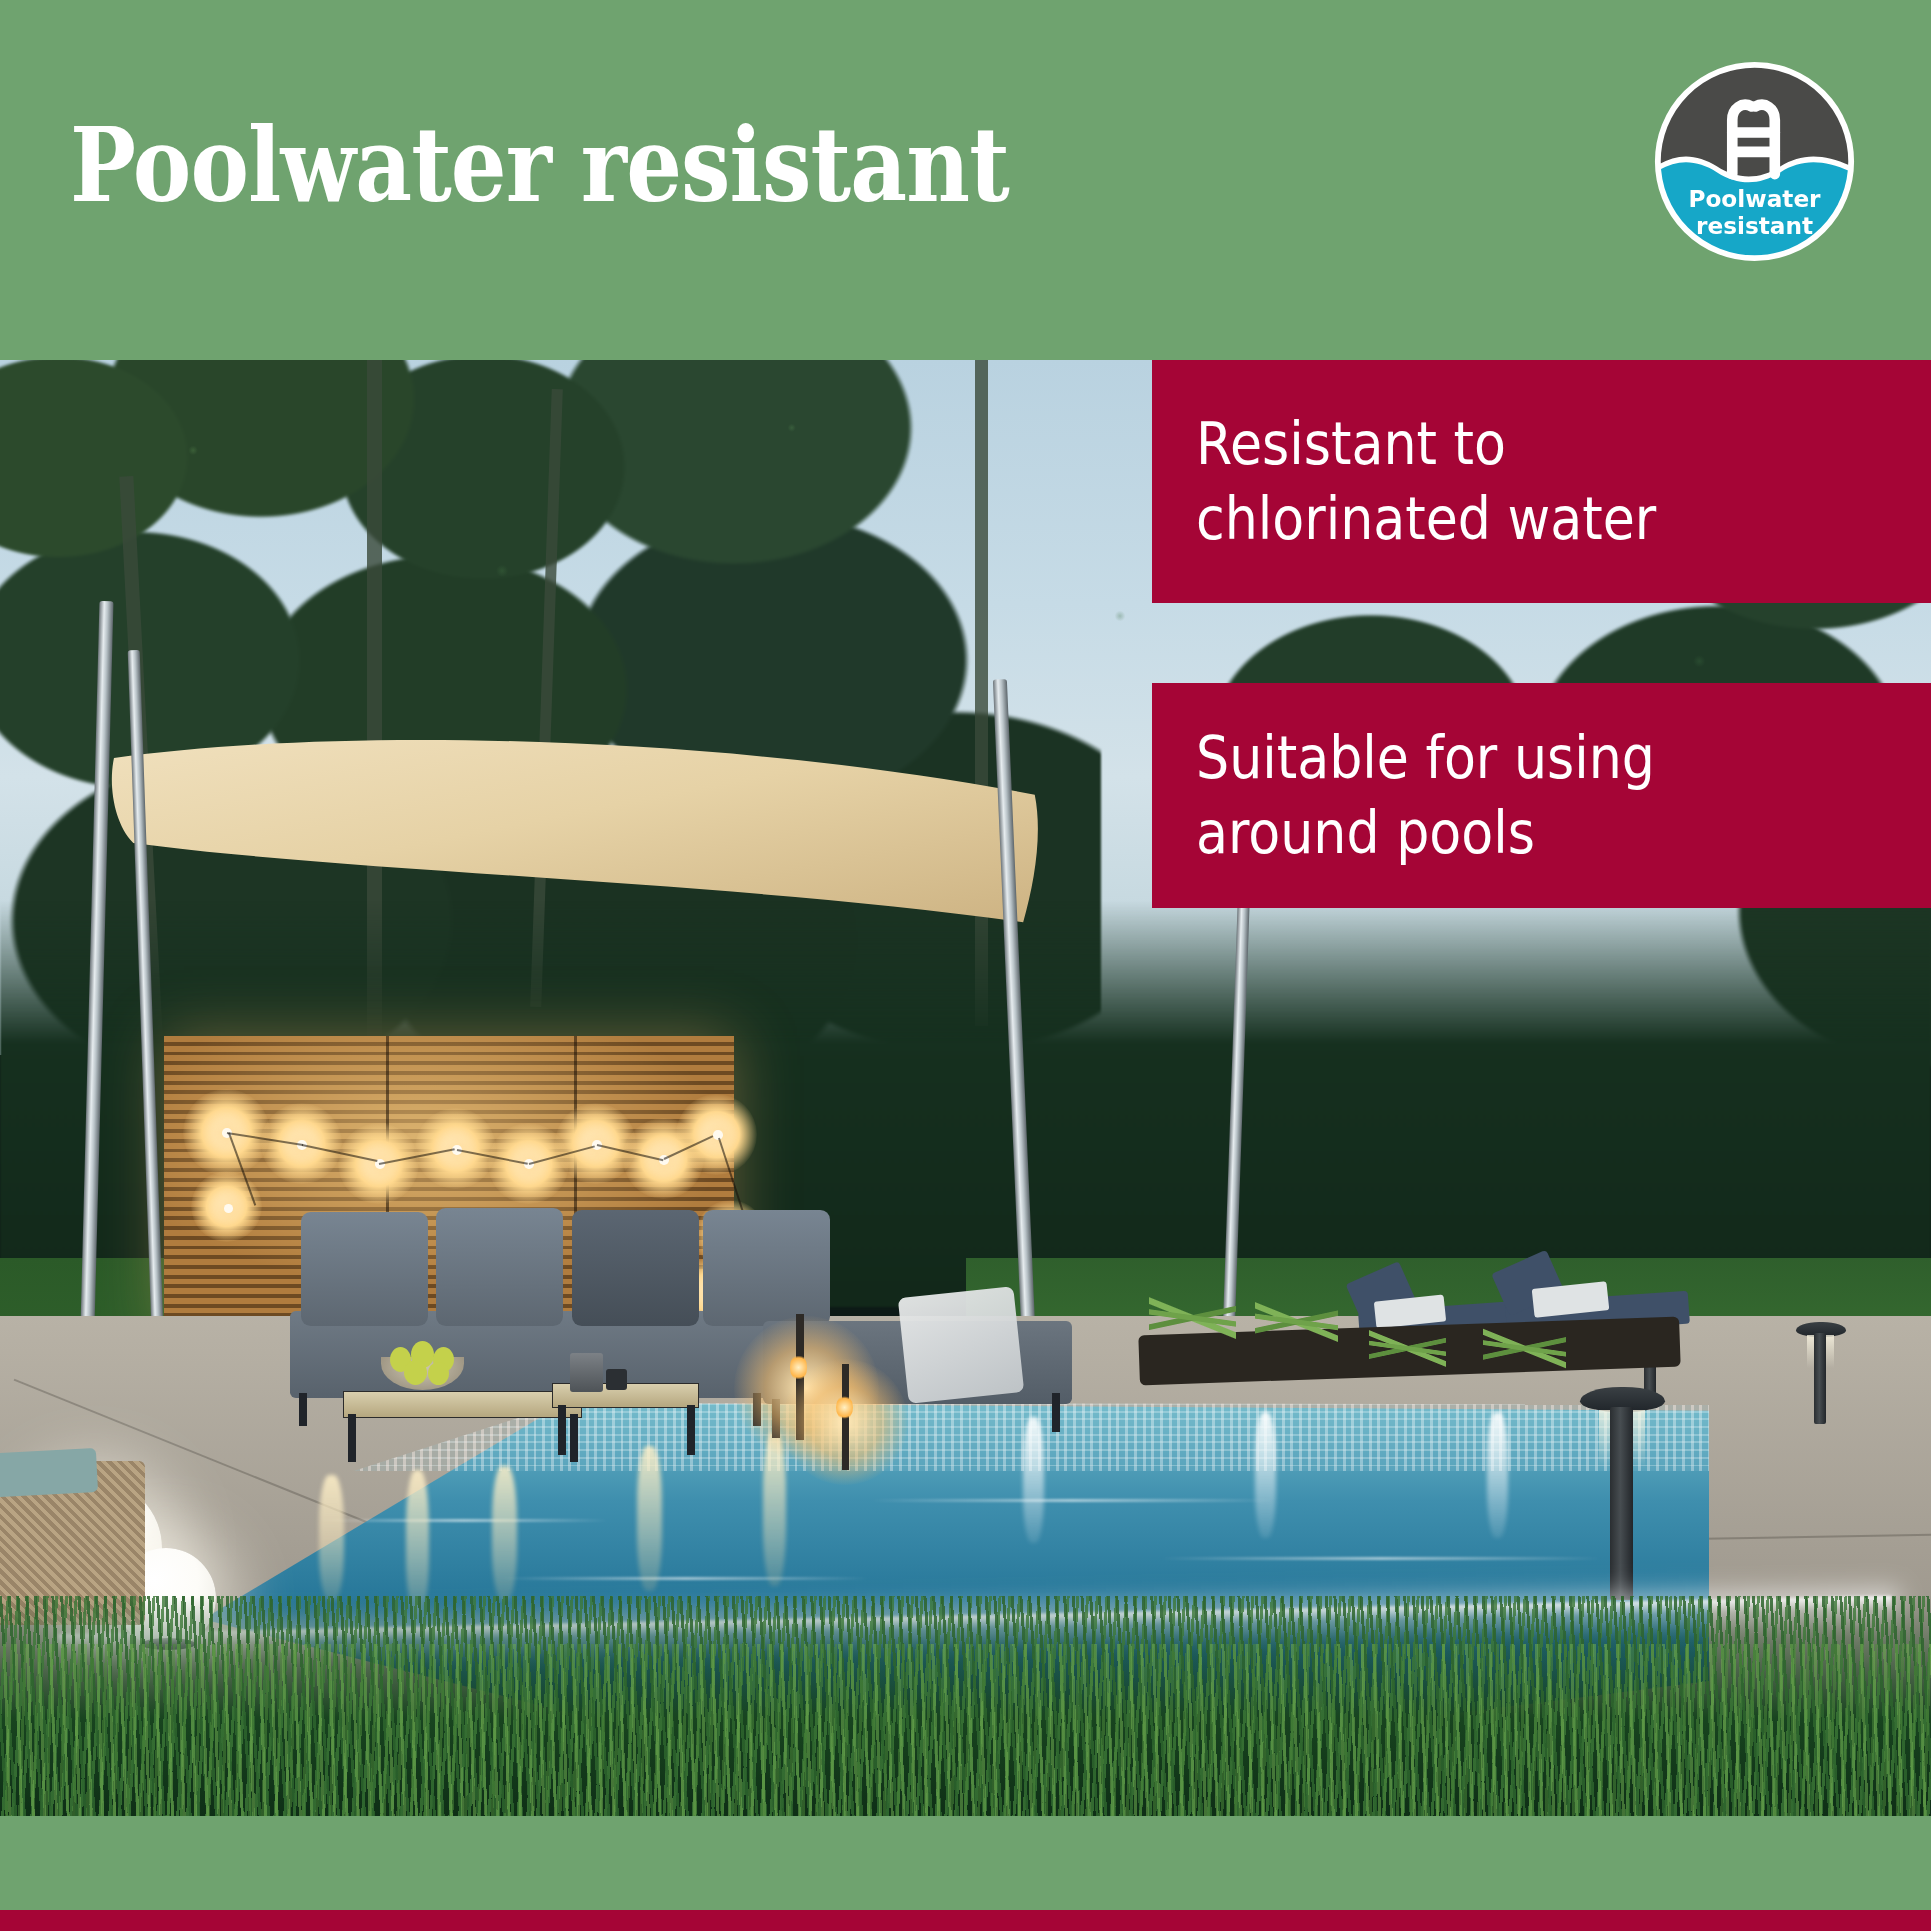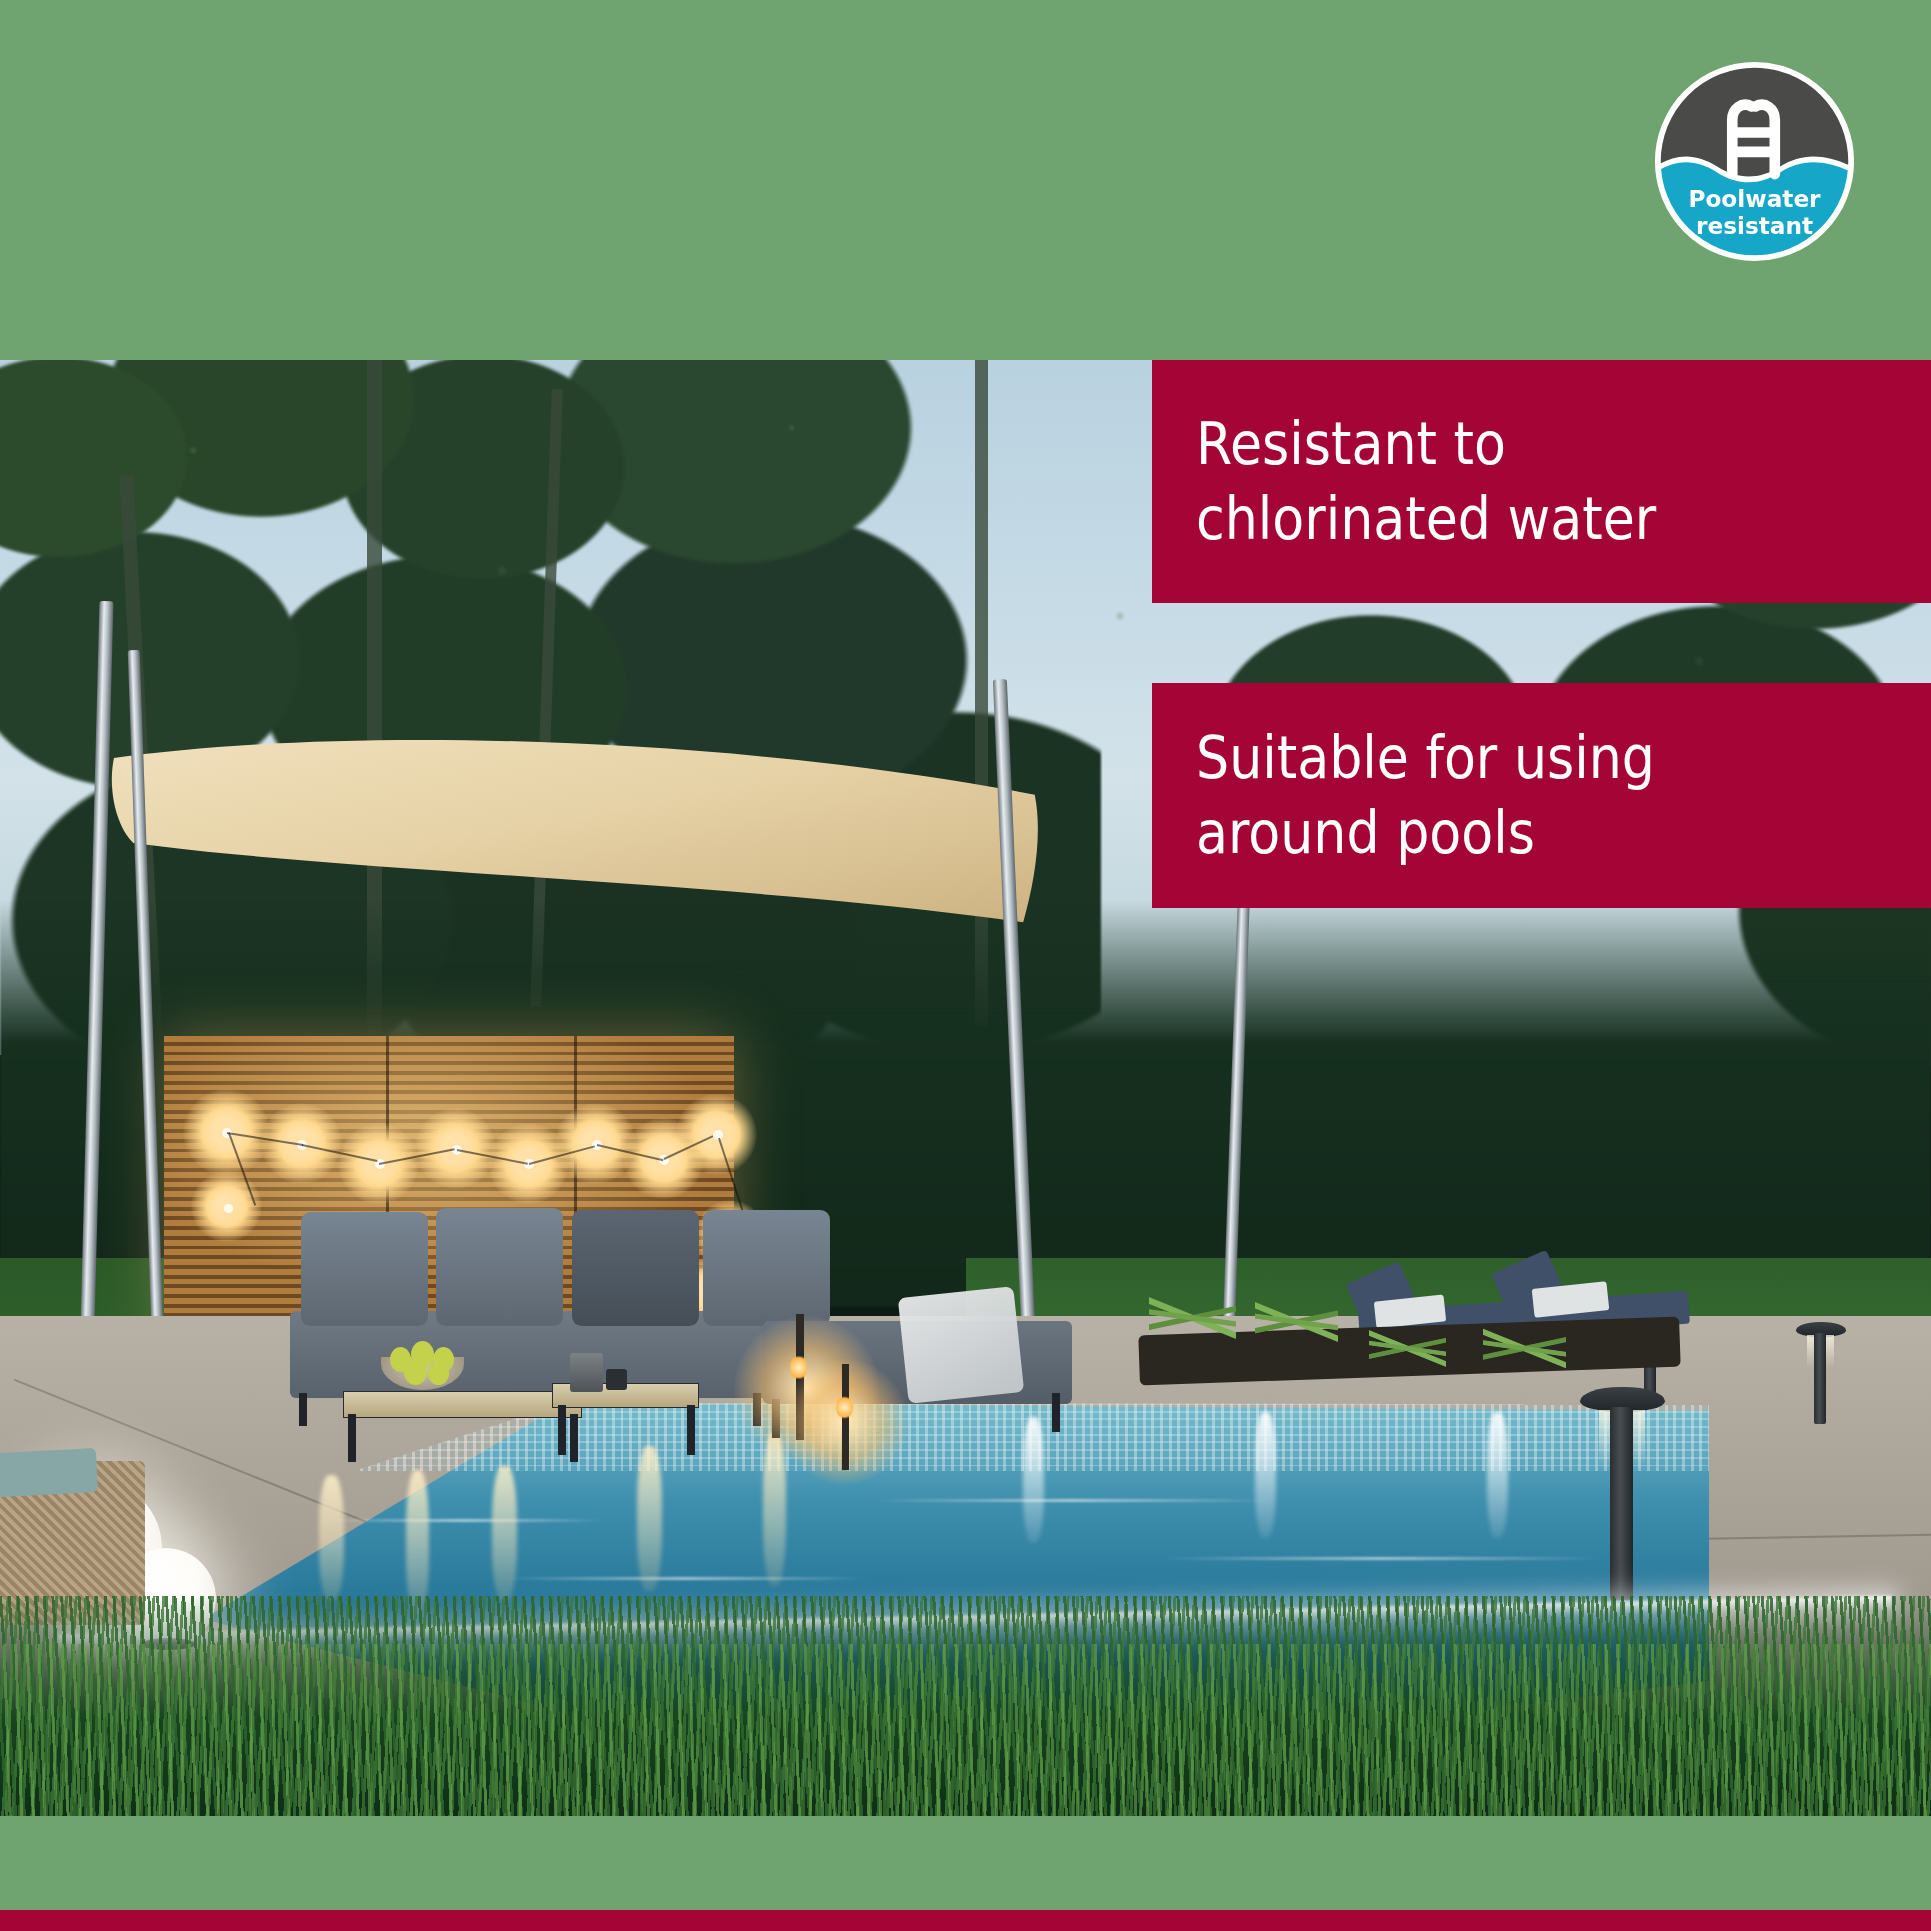--- a/index.html
+++ b/index.html
@@ -308,20 +308,23 @@
   #footer-red{
     position:absolute;left:0;top:1910px;width:1931px;height:21px;
     background:#a50536;
   }
 </style>
 </head>
 <body>
 
 <div id="poster">
 
+  <div id="header-band">
+    <div id="header-title">Poolwater resistant</div>
+  </div>
 
   <div id="badge">
     <svg viewBox="0 0 210 210" xmlns="http://www.w3.org/2000/svg" aria-hidden="true">
       <defs>
         <clipPath id="circClip">
             <circle cx="105" cy="105" r="98"></circle>
           </clipPath>
       </defs>
       <circle cx="105" cy="105" r="100" fill="#ffffff"></circle>
       <g clip-path="url(#circClip)">

